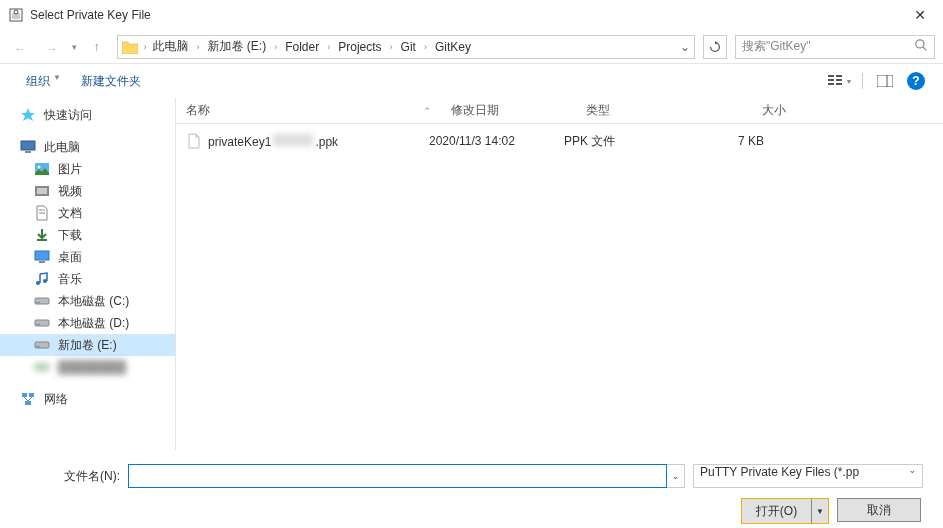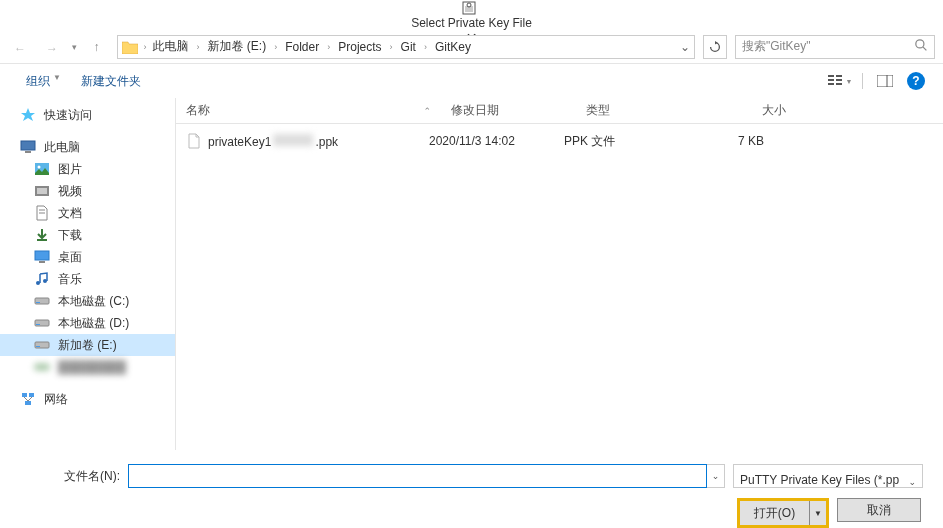--- a/index.html
+++ b/index.html
@@ -1,18 +1,18 @@
 <!DOCTYPE html>
 <html><head>
   <meta charset="utf-8">
   <style>
     * { box-sizing: border-box; margin: 0; padding: 0; }
     body { font-family: "Microsoft YaHei", "Segoe UI", sans-serif; font-size: 12px; color: #333; background: #fff; width: 943px; height: 528px; overflow: hidden; position: relative; }
     
-    .titlebar { height: 30px; display: flex; align-items: center; padding: 0 8px; flex-direction: column; }
+    .titlebar { height: 30px; display: flex; align-items: center; padding: 8px 8px; }
     .titlebar .icon { width: 16px; height: 16px; margin-right: 6px; }
     .titlebar .title { flex: 1; font-size: 12px; }
     .titlebar .close { width: 30px; text-align: center; font-size: 14px; cursor: pointer; }
     
     .navbar { height: 34px; display: flex; align-items: center; padding: 0 8px; gap: 8px; border-bottom: 1px solid #e5e5e5; }
     .nav-arrow { width: 24px; height: 24px; display: flex; align-items: center; justify-content: center; color: #bbb; }
     .dropdown-arrow { color: #888; font-size: 9px; }
     .up-arrow { color: #888; }
     .addressbar { flex: 1; height: 24px; border: 1px solid #ccc; display: flex; align-items: center; padding: 0 4px; background: #fff; }
     .folder-icon-small { width: 16px; height: 14px; margin-right: 4px; }
@@ -51,27 +51,27 @@
     .file-row { height: 26px; display: flex; align-items: center; cursor: pointer; padding-top: 8px; }
     .file-icon { width: 16px; height: 16px; margin: 0 6px 0 10px; }
     .file-name { width: 243px; display: flex; align-items: center; }
     .name-blur { filter: blur(3px); background: #ddd; display: inline-block; width: 40px; height: 12px; margin: 0 2px; }
     
     .bottom { padding: 14px 20px 10px 20px; }
     .filename-row { display: flex; align-items: center; gap: 8px; margin-bottom: 10px; }
     .filename-label { width: 100px; text-align: right; }
     .filename-input { flex: 1; height: 24px; border: 1px solid #0078d7; padding: 0 6px; outline: none; }
     .filename-dd { width: 18px; height: 24px; border: 1px solid #ccc; border-left: none; display: flex; align-items: center; justify-content: center; margin-left: -8px; }
-    .filetype-select { width: 190px; height: 24px; border: 1px solid #ccc; padding: 0 6px; display: flex; align-items: flex-end; justify-content: space-between; }
+    .filetype-select { width: 230px; height: 24px; border: 1px solid #ccc; padding: 0 6px; display: flex; align-items: flex-start; justify-content: space-between; }
     .button-row { display: flex; justify-content: flex-end; gap: 8px; padding-right: 2px; }
     .btn { height: 24px; border: 1px solid #888; background: #e1e1e1; display: flex; align-items: center; justify-content: center; cursor: pointer; }
     .btn-open { width: 70px; border-right: none; }
     .btn-open-dd { width: 16px; border: 1px solid #888; background: #e1e1e1; display: flex; align-items: center; justify-content: center; }
     .btn-cancel { width: 84px; }
-    .btn-group { display: flex; border: 3px solid #eab308; }
+    .btn-group { display: flex; border: 1px solid #eab308; }
     .btn-group .btn-open { border: none; border-right: 1px solid #888; }
     .btn-group .btn-open-dd { border: none; }
     
     .divider { width: 1px; height: 16px; background: #ccc; }
   </style>
 </head>
 <body>
 
 <div class="titlebar">
   <span class="icon">

